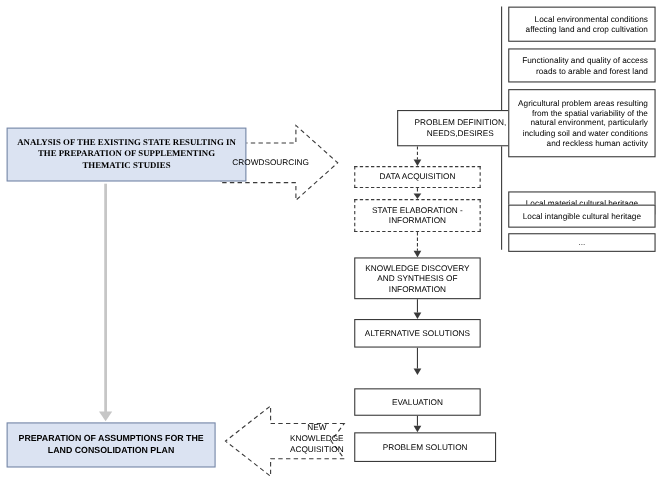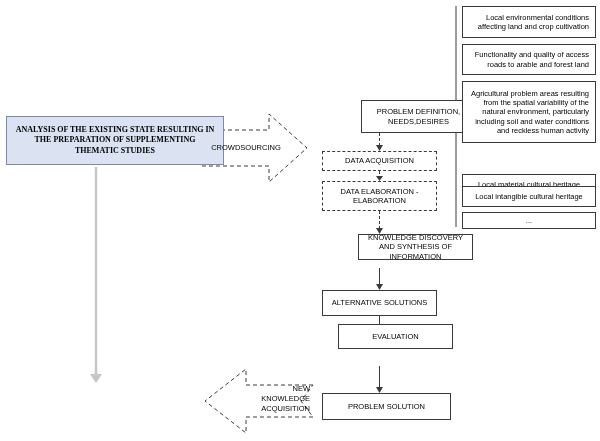--- a/index.html
+++ b/index.html
@@ -95,38 +95,39 @@
       <line x1="456" y1="6" x2="456" y2="227"></line>
     </g>
 
     <polygon points="200,130 269,130 269,114 307,148 269,182 269,166 200,166 213,148" fill="#ffffff" stroke="#3a3a3a" stroke-width="1" stroke-dasharray="4 3"></polygon>
 
     <polygon points="313,385 246,385 246,369 205,401 246,433 246,417 313,417 301,401" fill="#ffffff" stroke="#3a3a3a" stroke-width="1" stroke-dasharray="4 3"></polygon>
   </svg>
 
   <div class="box highlight" style="left:6px; top:116px; width:218px; height:49px;font-family:Liberation Serif, serif;">ANALYSIS OF THE EXISTING STATE RESULTING IN THE PREPARATION OF SUPPLEMENTING THEMATIC STUDIES</div>
 
+  <div class="box highlight" style="left:6px; top:384px; width:190px; height:41px;">PREPARATION OF ASSUMPTIONS FOR THE LAND CONSOLIDATION PLAN</div>
 
   <div class="arrow-label" style="left:200px; top:143px; width:92px;">CROWDSOURCING</div>
 
-  <div class="arrow-label" style="left:234px; top:384px; width:76px;text-align:right;">NEW
+  <div class="arrow-label" style="left:250px; top:384px; width:76px;">NEW
 KNOWLEDGE
 ACQUISITION</div>
 
   <div class="box" style="left:322px; top:100px; width:115px; height:33px;margin-left:39px;">PROBLEM DEFINITION, NEEDS,DESIRES</div>
 
   <div class="box dashed" style="left:322px; top:151px; width:115px; height:20px;">DATA ACQUISITION</div>
 
-  <div class="box dashed" style="left:322px; top:181px; width:115px; height:30px;">DATA ELABORATION - ELABORATION</div>
+  <div class="box dashed" style="left:322px; top:181px; width:115px; height:30px;">STATE ELABORATION - INFORMATION</div>
 
-  <div class="box" style="left:322px; top:234px; width:115px; height:26px;margin-left:36px;">KNOWLEDGE DISCOVERY AND SYNTHESIS OF INFORMATION</div>
+  <div class="box" style="left:322px; top:234px; width:115px; height:38px;">KNOWLEDGE DISCOVERY AND SYNTHESIS OF INFORMATION</div>
 
   <div class="box" style="left:322px; top:290px; width:115px; height:26px;">ALTERNATIVE SOLUTIONS</div>
 
-  <div class="box" style="left:322px; top:324px; width:115px; height:25px;margin-left:16px;">EVALUATION</div>
+  <div class="box" style="left:322px; top:353px; width:115px; height:25px;">EVALUATION</div>
 
   <div class="box" style="left:322px; top:393px; width:129px; height:27px;">PROBLEM SOLUTION</div>
 
   <div class="right-item" style="top:6px; height:32px;">Local environmental conditions affecting land and crop cultivation</div>
 
   <div class="right-item" style="top:44px; height:31px;">Functionality and quality of access roads to arable and forest land</div>
 
   <div class="right-item" style="top:81px; height:62px;">Agricultural problem areas resulting from the spatial variability of the natural environment, particularly including soil and water conditions and reckless human activity</div>
 
   <div class="right-item" style="top:158px; height:21px;margin-top:16px;">Local material cultural heritage</div>

